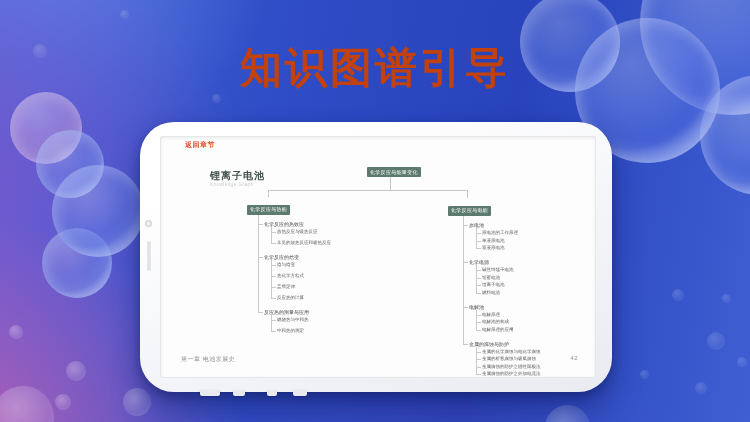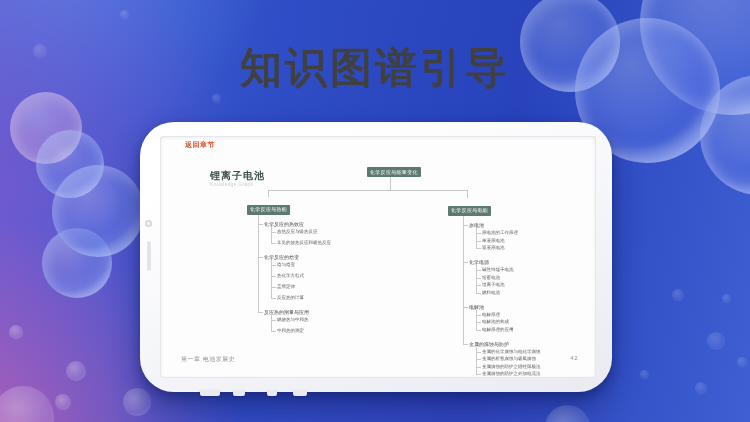--- a/index.html
+++ b/index.html
@@ -15,21 +15,21 @@
   }
   
   .sphere{position:absolute;border-radius:50%;
     background:radial-gradient(circle at 38% 32%, rgba(205,215,250,.30), rgba(125,150,238,.38) 34%, rgba(74,102,222,.55) 62%, rgba(168,188,248,.72) 88%, rgba(214,224,252,.5) 96%, rgba(214,224,252,.15));
     box-shadow:inset -6px -10px 18px rgba(255,255,255,.26), inset 6px 8px 14px rgba(255,255,255,.2);}
   .sphere--purple{background:radial-gradient(circle at 38% 32%, rgba(240,225,250,.35), rgba(196,160,225,.45) 38%, rgba(160,120,205,.5) 64%, rgba(225,200,245,.7) 90%, rgba(235,215,250,.3));}
   .dot{position:absolute;border-radius:50%;background:radial-gradient(circle at 40% 35%, rgba(255,255,255,.30), rgba(255,255,255,.12) 60%, rgba(255,255,255,.22) 95%, rgba(255,255,255,.05));}
   .dot--faint{opacity:.55;}
   
   .banner{position:absolute;left:0;top:40px;width:100%;text-align:center;
-    color:#404040;font-size:42px;font-weight:700;letter-spacing:3px;z-index:3;}
+    color:#c2410c;font-size:42px;font-weight:700;letter-spacing:3px;z-index:3;}
   
   .device{position:absolute;left:140px;top:122px;width:472px;height:270px;z-index:5;
     border-radius:34px;
     background:linear-gradient(160deg,#ffffff 18%,#f4f5f8 58%,#e9ebf1 100%);
     box-shadow:0 16px 30px rgba(12,22,92,.45), 0 4px 10px rgba(12,22,80,.35);}
   .device-btn{position:absolute;top:268px;height:6px;background:#e9eaef;border-radius:0 0 2px 2px;
     box-shadow:0 1px 2px rgba(10,20,80,.3);}
   .cam{position:absolute;left:5px;top:98px;width:7px;height:7px;border-radius:50%;
     background:#f2f3f6;box-shadow:inset 0 0 0 1.5px #d4d6dc;}
   .slit{position:absolute;left:6.5px;top:119px;width:4px;height:30px;border-radius:3px;background:#e2e4e9;}

